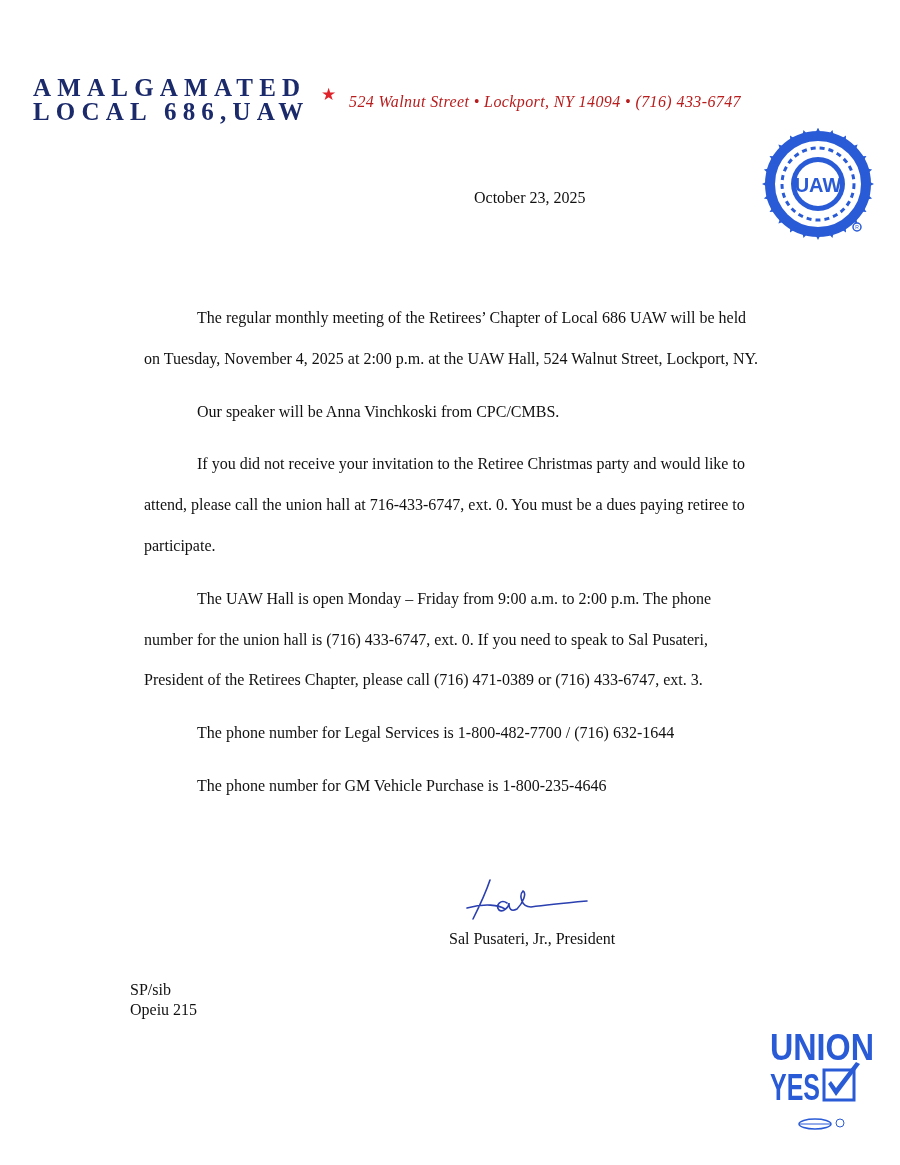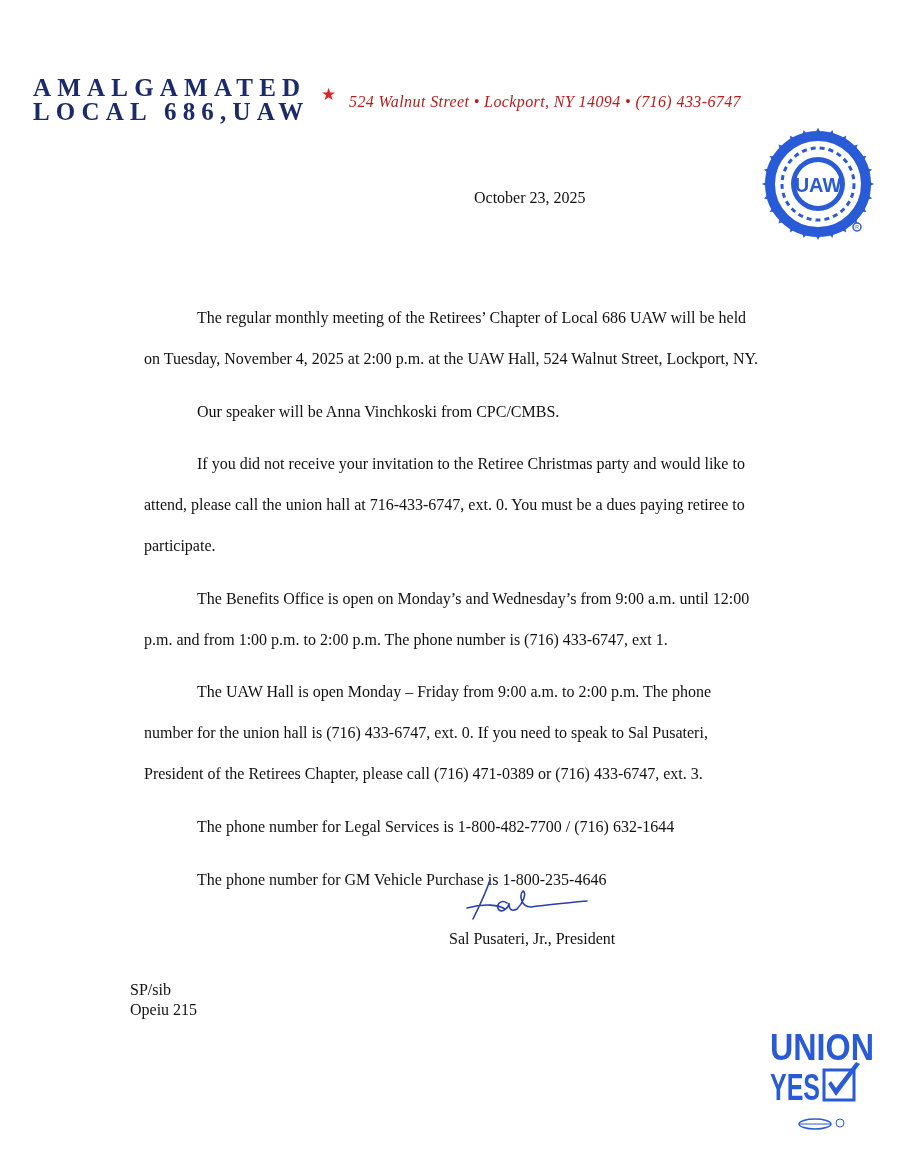--- a/index.html
+++ b/index.html
@@ -70,21 +70,20 @@
     </g>
   </svg>
 </div>
 
 <div class="date">October 23, 2025</div>
 
 <div class="body-text">
   <p class="indent">The regular monthly meeting of the Retirees’ Chapter of Local 686 UAW will be held on Tuesday, November 4, 2025 at 2:00 p.m. at the UAW Hall, 524 Walnut Street, Lockport, NY.</p>
   <p class="indent">Our speaker will be Anna Vinchkoski from CPC/CMBS.</p>
   <p class="indent">If you did not receive your invitation to the Retiree Christmas party and would like to attend, please call the union hall at 716-433-6747, ext. 0.  You must be a dues paying retiree to participate.</p>
-  <p class="indent">The Benefits Office is open on Monday’s and Wednesday’s from 9:00 a.m. until 12:00 p.m. and from 1:00 p.m. to 2:00 p.m. The phone number is (716) 433-6747, ext 1.</p>
   <p class="indent">The UAW Hall is open Monday – Friday from 9:00 a.m. to 2:00 p.m.  The phone number for the union hall is (716) 433-6747, ext. 0.  If you need to speak to Sal Pusateri, President of the Retirees Chapter, please call (716) 471-0389 or (716) 433-6747, ext. 3.</p>
   <p class="indent">The phone number for Legal Services is 1-800-482-7700 / (716) 632-1644</p>
   <p class="indent">The phone number for GM Vehicle Purchase is 1-800-235-4646</p>
 </div>
 
 <svg class="signature" viewBox="0 0 130 50">
   <path d="M25 5 C 20 20, 14 32, 8 44 M 2 33 C 20 28, 34 30, 40 34 M 42 28 C 36 24, 30 30, 34 35 C 38 38, 44 32, 44 28 C 44 34, 46 37, 52 34 C 58 28, 62 18, 58 16 C 54 20, 56 32, 66 32 C 80 30, 100 28, 122 26" fill="none" stroke="#2a3fb0" stroke-width="1.6" stroke-linecap="round"></path>
 </svg>
 
 <div class="sig-block">

